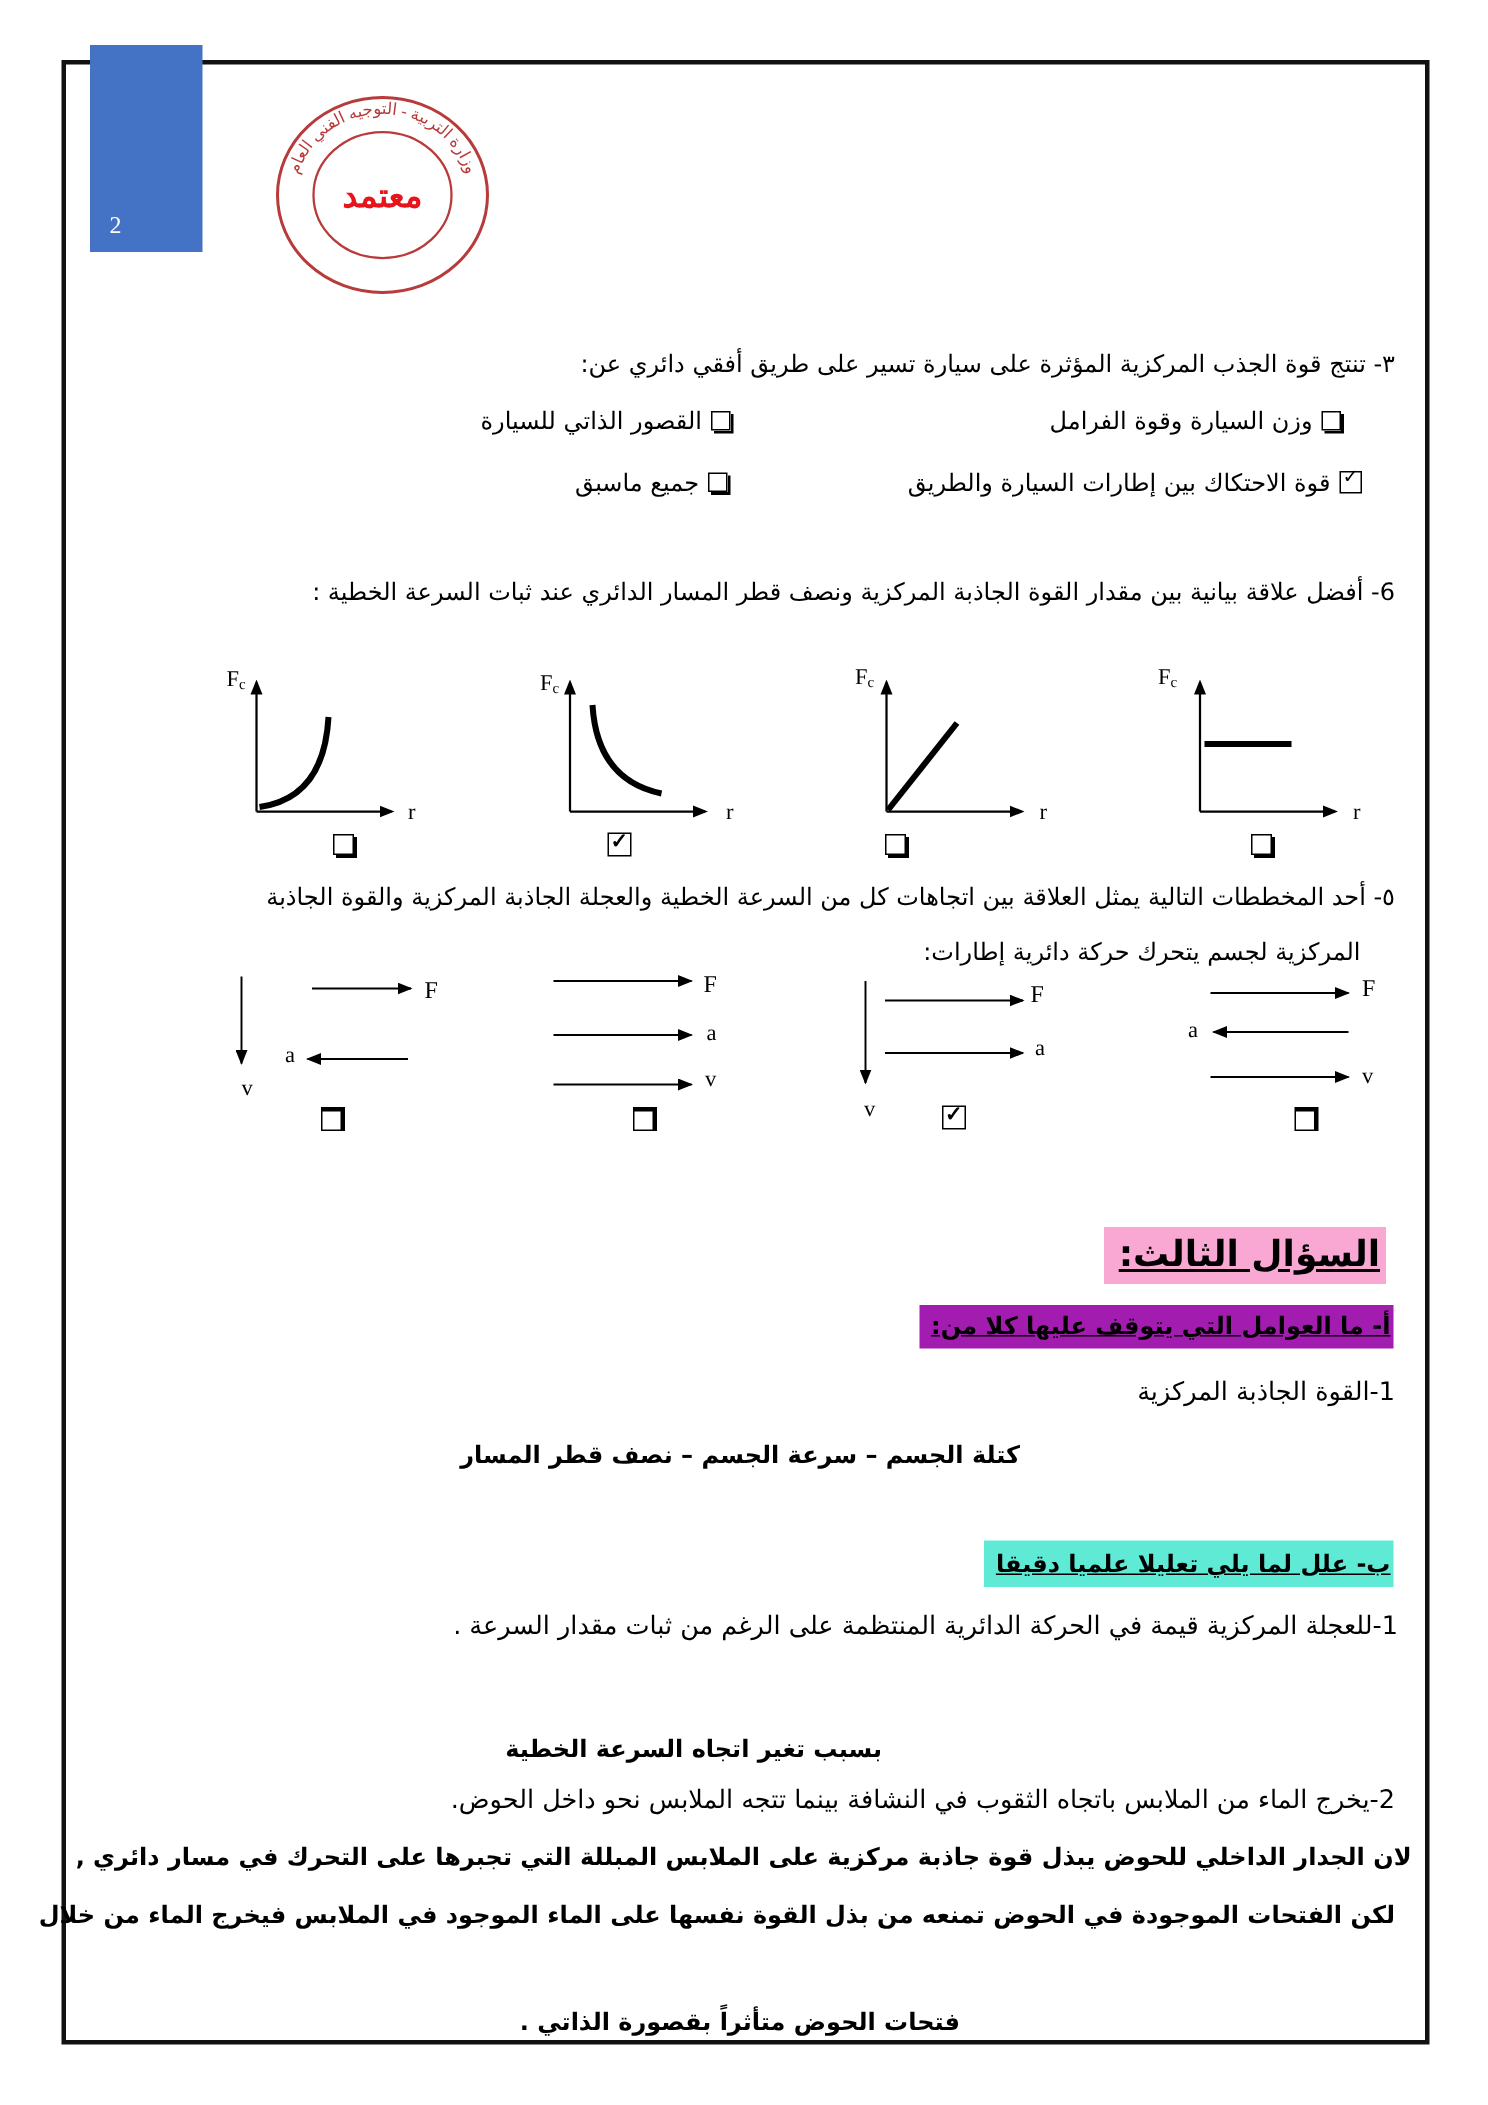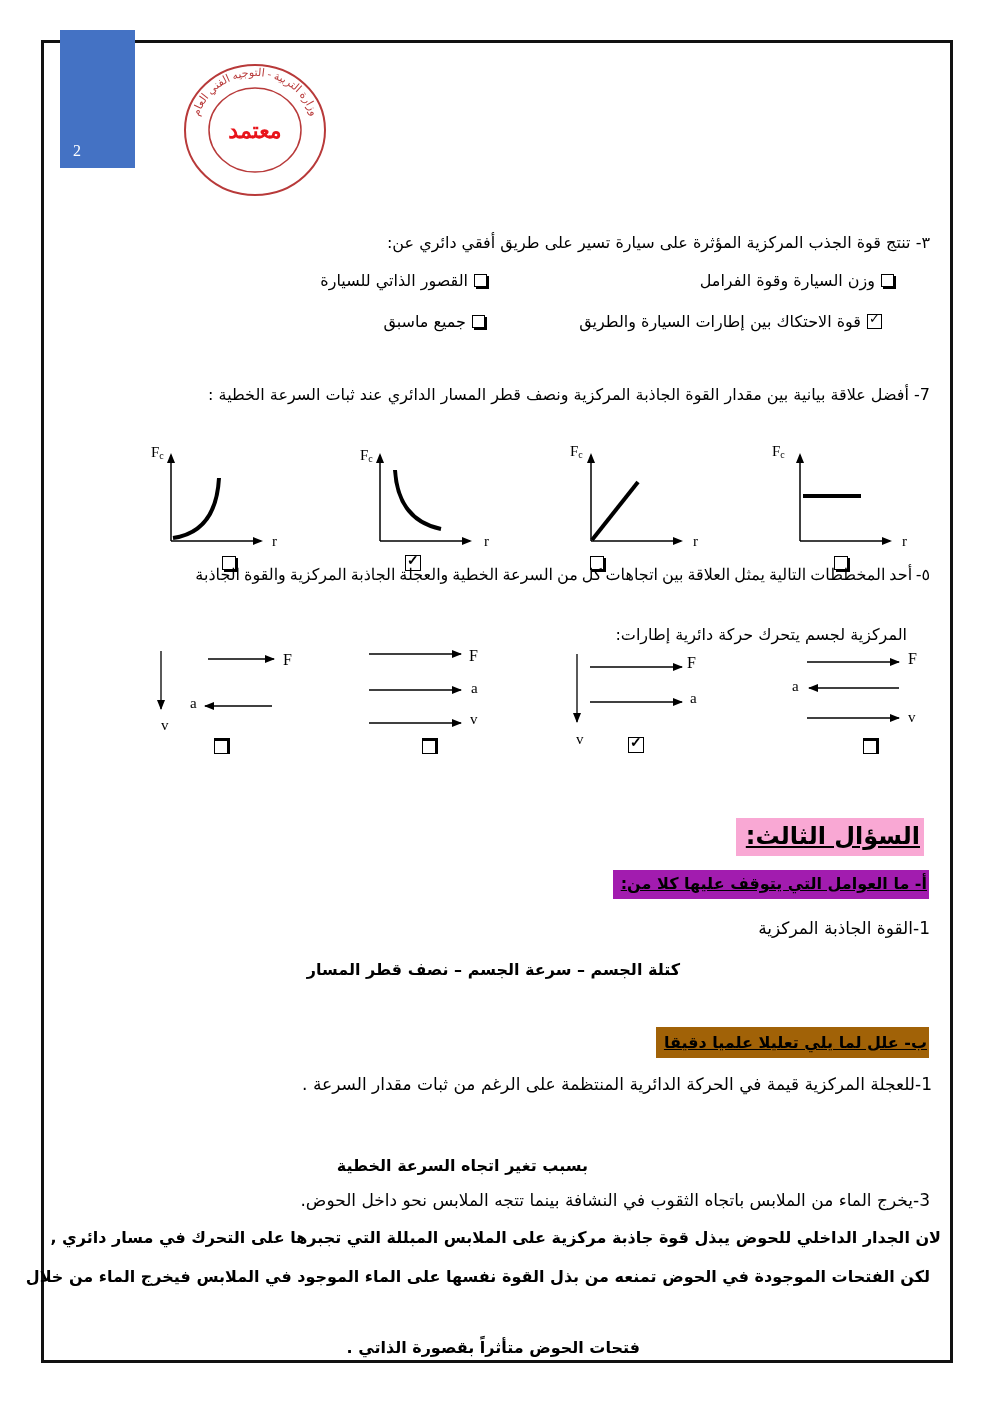--- a/index.html
+++ b/index.html
@@ -21,21 +21,21 @@
   .cbx { position:absolute; width:12px; height:12px; border:1.5px solid #000; box-shadow:2px 2px 0 #000; }
   .cbx.open { box-shadow:none; border-top-width:3px; border-right-width:3px; }
   .cbx.checked { box-shadow:none; width:14px; height:14px; }
   .cbx.checked::after { content:"✓"; position:absolute; left:1px; top:-4px; font-size:14px; font-weight:bold; }
   svg text { font-family:"Liberation Serif",serif; }
   .u { text-decoration:underline; }
   .heading3 { position:absolute; right:68px; top:818px; background:#f9a8d4; padding:4px 4px 6px 10px;
               font-family:"DejaVu Sans",sans-serif; font-size:24px; font-weight:bold; direction:rtl; }
   .subA { position:absolute; right:63px; top:870px; background:#a21caf; padding:4px 2px 6px 8px;
           font-family:"DejaVu Sans",sans-serif; font-size:16px; font-weight:bold; direction:rtl; }
-  .subB { position:absolute; right:63px; top:1027px; background:#a16207; padding:6px 2px 6px 8px;
+  .subB { position:absolute; right:63px; top:1027px; background:#5eead4; padding:6px 2px 6px 8px;
           font-family:"DejaVu Sans",sans-serif; font-size:16px; font-weight:bold; direction:rtl; }
 </style>
 </head>
 <body>
 
 <div class="frame"></div>
 
 <div class="tab">
   <span>2</span>
 </div>
@@ -48,28 +48,28 @@
   <text x="73" y="76" text-anchor="middle" font-size="22" font-weight="bold" fill="#e8141b" font-family="DejaVu Sans,sans-serif">معتمد</text>
 </svg>
 
 <div class="ar" style="right:62px; top:233px;">٣- تنتج قوة الجذب المركزية المؤثرة على سيارة تسير على طريق أفقي دائري عن:</div>
 <div class="ar" style="right:98px; top:271px;">
   <span class="box"></span><span>وزن السيارة وقوة الفرامل</span>
 </div>
 <div class="ar" style="right:505px; top:271px;">
   <span class="box"></span><span>القصور الذاتي للسيارة</span>
 </div>
-<div class="ar" style="right:110px; top:312px;">
+<div class="ar" style="right:84px; top:312px;">
   <span class="box checked"></span><span>قوة الاحتكاك بين إطارات السيارة والطريق</span>
 </div>
 <div class="ar" style="right:507px; top:312px;">
   <span class="box"></span><span>جميع ماسبق</span>
 </div>
 
-<div class="ar" style="right:62px; top:385px;">7- أفضل علاقة بيانية بين مقدار القوة الجاذبة المركزية ونصف قطر المسار الدائري عند ثبات السرعة الخطية :</div>
+<div class="ar" style="right:62px; top:385px;">6- أفضل علاقة بيانية بين مقدار القوة الجاذبة المركزية ونصف قطر المسار الدائري عند ثبات السرعة الخطية :</div>
 
 <svg style="position:absolute; left:0; top:0;" width="992" height="600">
   <defs>
     <marker id="ah" markerWidth="10" markerHeight="10" refX="8" refY="5" orient="auto" markerUnits="userSpaceOnUse">
       <path d="M0,1 L10,5 L0,9 Z" fill="#000"></path>
     </marker>
   </defs>
 
   <g>
     <line x1="800" y1="541" x2="800" y2="455" stroke="#000" stroke-width="1.5" marker-end="url(#ah)"></line>
@@ -102,21 +102,21 @@
     <text x="151" y="457" font-size="15">F<tspan font-size="10" dy="2">c</tspan></text>
     <text x="272" y="546" font-size="15">r</text>
   </g>
 </svg>
 
 <div class="cbx" style="left:834px; top:556px;"></div>
 <div class="cbx" style="left:590px; top:556px;"></div>
 <div class="cbx checked" style="left:405px; top:555px;"></div>
 <div class="cbx" style="left:222px; top:556px;"></div>
 
-<div class="ar" style="right:62px; top:565px;font-family:Liberation Serif, serif;">٥- أحد المخططات التالية يمثل العلاقة بين اتجاهات كل من السرعة الخطية والعجلة الجاذبة المركزية والقوة الجاذبة</div>
+<div class="ar" style="right:62px; top:588px;">٥- أحد المخططات التالية يمثل العلاقة بين اتجاهات كل من السرعة الخطية والعجلة الجاذبة المركزية والقوة الجاذبة</div>
 <div class="ar" style="right:85px; top:625px;">المركزية لجسم يتحرك حركة دائرية إطارات:</div>
 
 <svg style="position:absolute; left:0; top:640px;" width="992" height="120">
   <defs>
     <marker id="ah2" markerWidth="10" markerHeight="8" refX="9" refY="4" orient="auto" markerUnits="userSpaceOnUse">
       <path d="M0,0 L10,4 L0,8 Z" fill="#000"></path>
     </marker>
   </defs>
 
   <g>
@@ -166,16 +166,16 @@
 <div class="subA"><span class="u">أ- ما العوامل التي يتوقف عليها كلا من:</span></div>
 
 <div class="ar" style="right:62px; top:918px; font-size:17px;text-align:center;">1-القوة الجاذبة المركزية</div>
 <div class="ar bold" style="right:312px; top:960px; font-size:16px;">كتلة الجسم – سرعة الجسم – نصف قطر المسار</div>
 
 <div class="subB"><span class="u">ب- علل لما يلي تعليلا علميا دقيقا</span></div>
 
 <div class="ar" style="right:60px; top:1074px; font-size:17px;">1-للعجلة المركزية قيمة في الحركة الدائرية المنتظمة على الرغم من ثبات مقدار السرعة .</div>
 <div class="ar bold" style="right:404px; top:1156px; font-size:16px;">بسبب تغير اتجاه السرعة الخطية</div>
 
-<div class="ar" style="right:62px; top:1190px; font-size:17px;">3-يخرج الماء من الملابس باتجاه الثقوب في النشافة بينما تتجه الملابس نحو داخل الحوض.</div>
+<div class="ar" style="right:62px; top:1190px; font-size:17px;">2-يخرج الماء من الملابس باتجاه الثقوب في النشافة بينما تتجه الملابس نحو داخل الحوض.</div>
 <div class="ar bold" style="right:51px; top:1228px; font-size:16px;">لان الجدار الداخلي للحوض يبذل قوة جاذبة مركزية على الملابس المبللة التي تجبرها على التحرك في مسار دائري ,</div>
 <div class="ar bold" style="right:62px; top:1267px; font-size:16px;">لكن الفتحات الموجودة في الحوض تمنعه من بذل القوة نفسها على الماء الموجود في الملابس فيخرج الماء من خلال</div>
 <div class="ar bold" style="right:352px; top:1338px; font-size:16px;">فتحات الحوض متأثراً بقصورة الذاتي .</div>
 
 </body></html>

